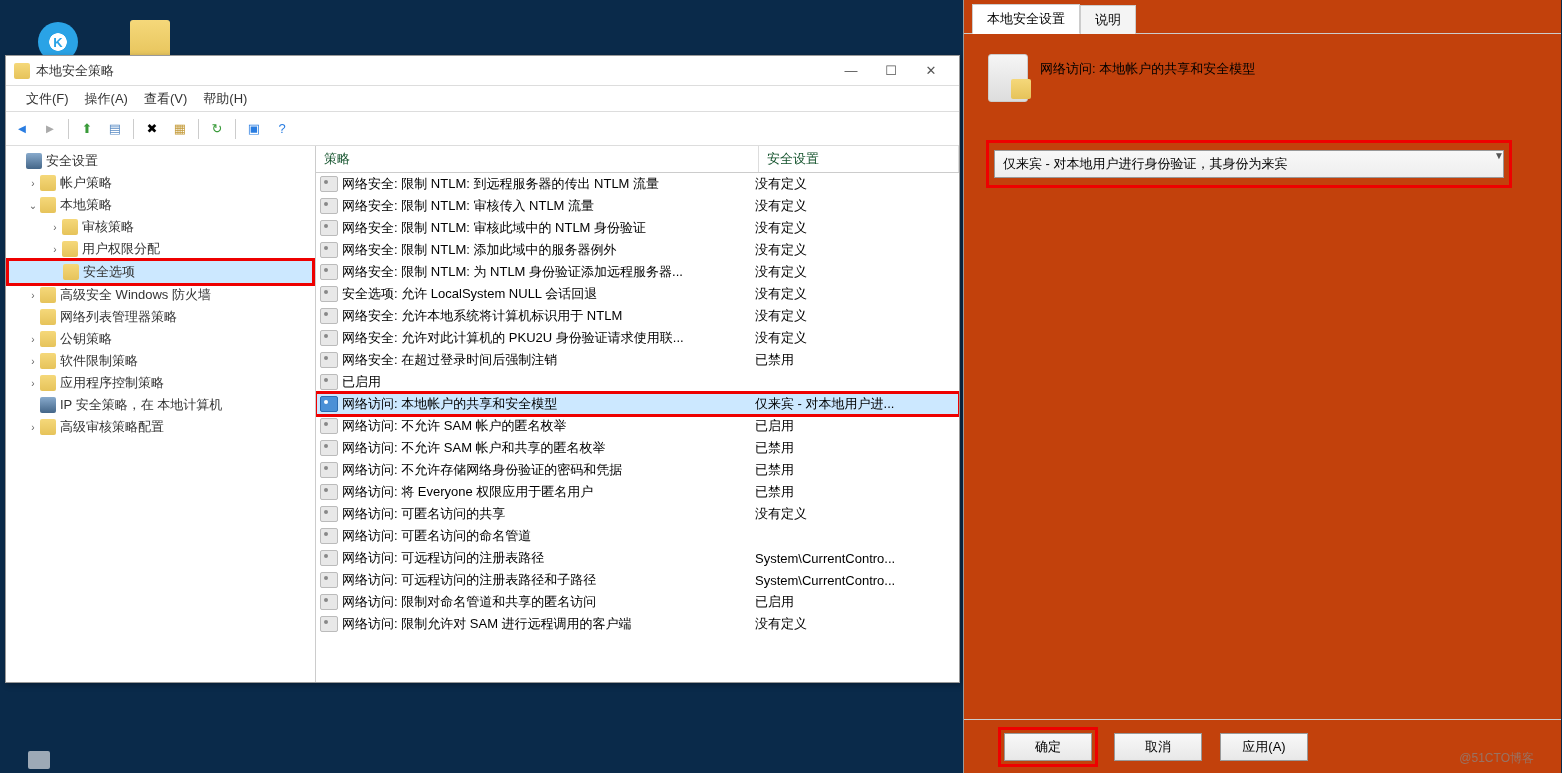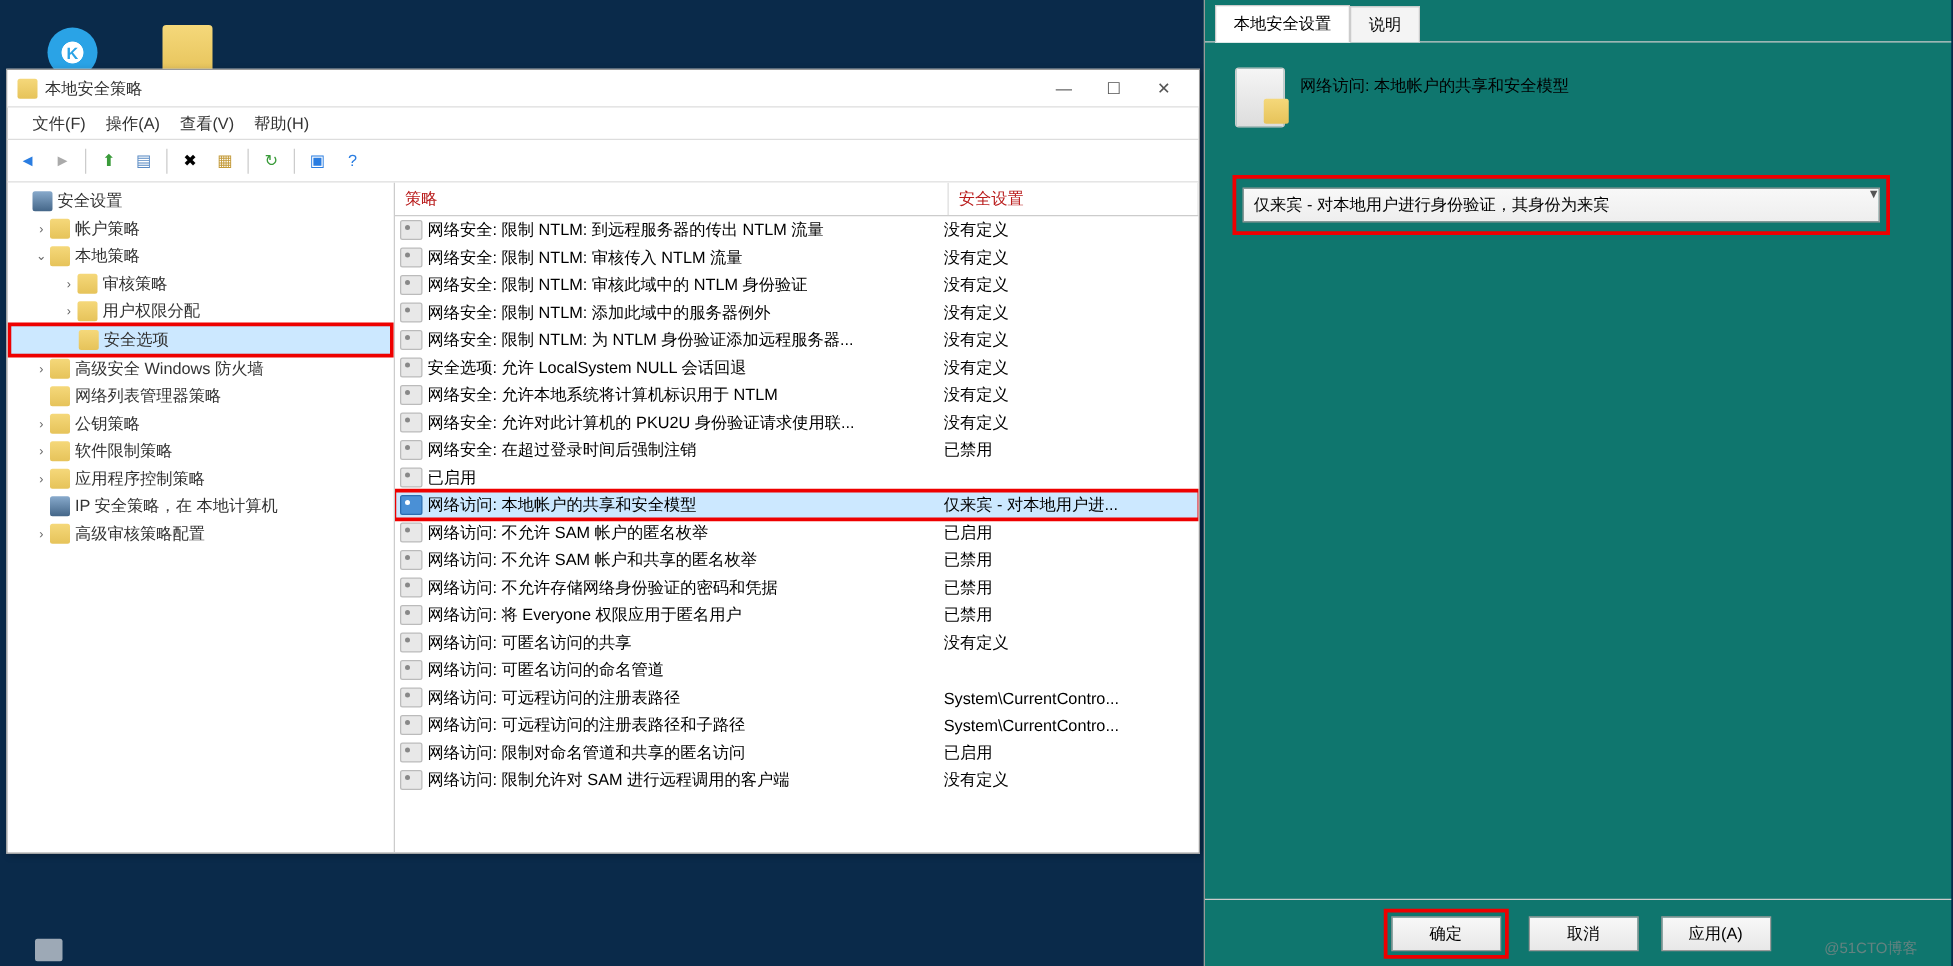--- a/index.html
+++ b/index.html
@@ -35,47 +35,47 @@
     .expander { width:14px; display:inline-flex; justify-content:center; color:#666; font-size:10px;}
     .folder-ico { width:16px; height:16px; margin-right:4px; background:linear-gradient(#f5d87a,#e6c35a); border-radius:2px; flex-shrink:0;}
     .sec-ico { width:16px; height:16px; margin-right:4px; background:linear-gradient(#8ac,#468); border-radius:2px; flex-shrink:0;}
     .tree-indent-1 { padding-left: 18px; }
     .tree-indent-2 { padding-left: 40px; }
     .tree-selected { background:#cce8ff !important; border:1px solid #99d1ff; }
     .red-box { outline:3px solid #e00; outline-offset:-1px; }
 
     .list-pane { flex:1; display:flex; flex-direction:column; overflow:hidden; }
     .list-header { display:flex; border-bottom:1px solid #ccc; background:#fff; }
-    .list-header .col { padding:4px 8px; border-right:1px solid #ddd; color:#b91c1c; }
+    .list-header .col { padding:4px 8px; border-right:1px solid #ddd; color:#14532d; }
     .col-policy { flex:1; }
     .col-setting { width:200px; }
     .list-body { flex:1; overflow:auto; }
     .list-row { display:flex; align-items:center; padding:2px 4px; cursor:pointer; }
     .row-ico { width:18px;height:16px;margin-right:4px; background:#e8e8e8; border:1px solid #bbb; border-radius:2px; flex-shrink:0; position:relative;}
     .row-ico::after{content:"";position:absolute;left:3px;top:3px;width:4px;height:4px;background:#888;border-radius:50%;}
     .row-ico.sel { background:#4a90d6; border-color:#2b6cb0;}
     .row-ico.sel::after{background:#fff;}
     .row-policy { flex:1; white-space:nowrap; overflow:hidden; text-overflow:ellipsis; }
     .row-setting { width:200px; white-space:nowrap; overflow:hidden; text-overflow:ellipsis; }
     .row-selected-hl { background:#cce8ff !important; }
 
     
-    .props-dialog { position:absolute; top:0; left:963px; width:598px; height:773px; background:#0f766e; border-left:1px solid #999; display:flex; flex-direction:column;}
+    .props-dialog { position:absolute; top:0; left:963px; width:598px; height:773px; background:#c2410c; border-left:1px solid #999; display:flex; flex-direction:column;}
     .props-tabs { height:34px; display:flex; align-items:flex-end; padding: 6px 8px 0 8px; gap:0; border-bottom:1px solid #ccc;}
     .tab { padding:5px 14px; border:1px solid #ccc; border-bottom:none; background:#f4f4f4; cursor:pointer; position:relative; top:1px;}
     .tab.active { background:#fff; border-bottom:1px solid #fff;}
     .props-body { flex:1; padding:20px 24px; position:relative; }
     .policy-header { display:flex; align-items:flex-start; gap:12px; margin-bottom:40px;}
     .policy-icon { width:40px; height:48px; background:linear-gradient(#f5f5f5,#ddd); border:1px solid #ccc; border-radius:3px; position:relative;}
     .policy-icon::after{content:"";position:absolute;bottom:2px;right:-4px;width:20px;height:20px;background:linear-gradient(#f5d87a,#e6c35a);border-radius:2px;}
     .policy-title { padding-top:6px; }
     .combo-wrap { position:relative; display:inline-block; }
     .combo { width:510px; height:28px; border:1px solid #999; background:linear-gradient(#f8f8f8,#eee); padding:0 24px 0 8px; display:flex; align-items:center; cursor:pointer; }
     .combo-arrow { position:absolute; right:6px; top:8px; font-size:10px; color:#555;}
-    .props-buttons { height:54px; border-top:1px solid #ccc; display:flex; justify-content:center; align-items:center; gap:18px; padding:0 36px; }
+    .props-buttons { height:54px; border-top:1px solid #ccc; display:flex; justify-content:flex-start; align-items:center; gap:18px; padding:0 36px; }
     .dlg-btn { min-width:88px; height:28px; border:1px solid #999; background:linear-gradient(#f8f8f8,#e8e8e8); cursor:pointer; }
     .watermark { position:absolute; bottom:6px; right:28px; color:#888; font-size:12px; opacity:0.7;}
 
     .taskbar-hint { position:absolute; bottom:4px; left:28px; width:22px; height:18px; background:#fff; opacity:0.6; border-radius:2px;}
   </style>
 </head>
 <body>
 
 <div class="desktop-icon k-icon">
   <div class="ico">

